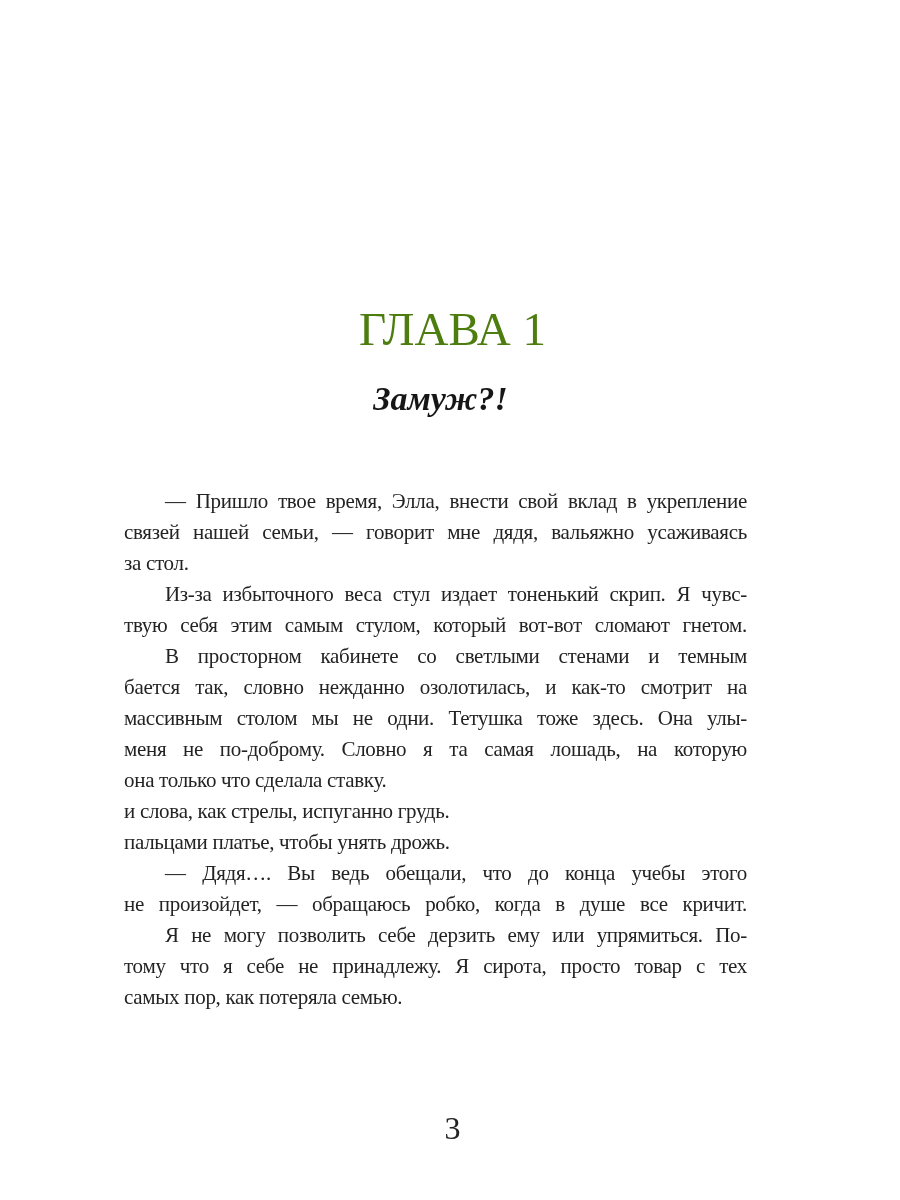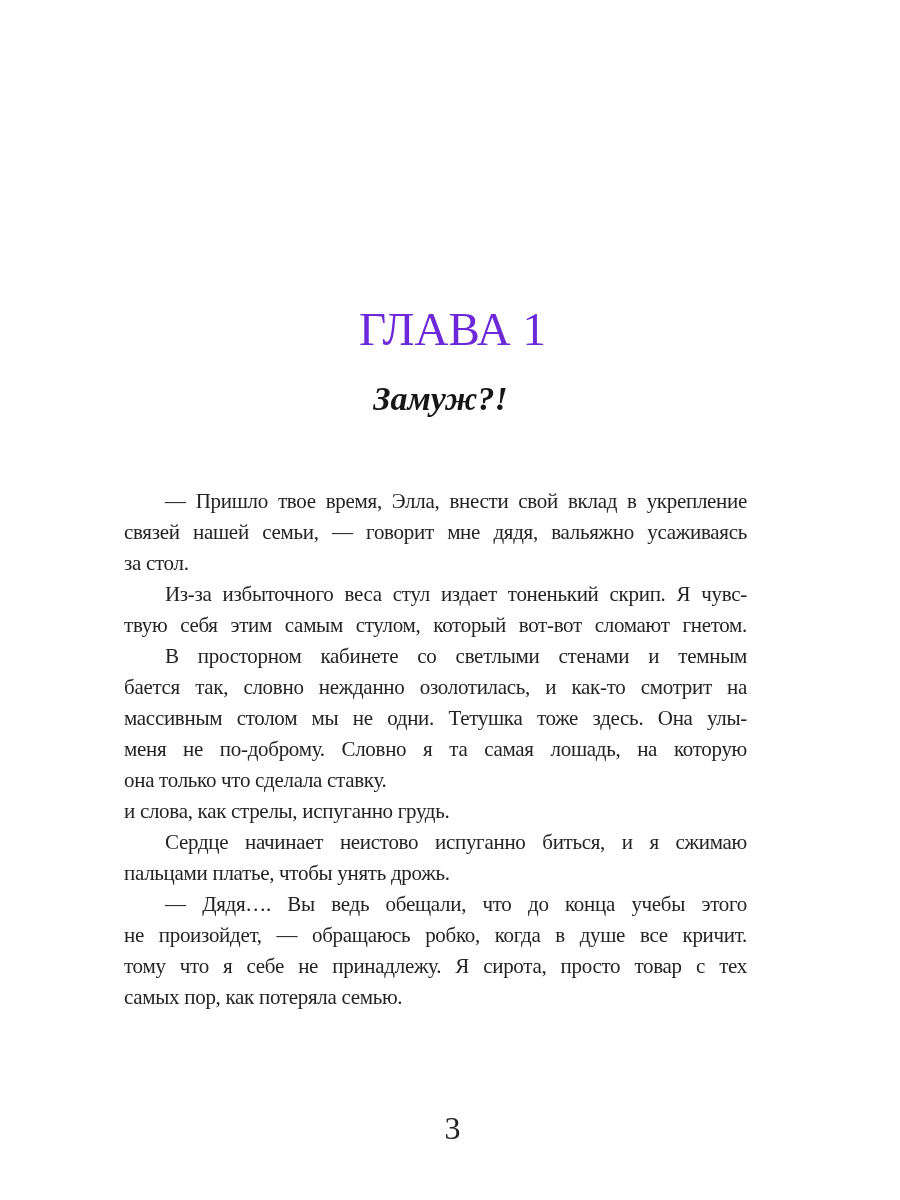--- a/index.html
+++ b/index.html
@@ -12,21 +12,21 @@
     overflow: hidden;
   }
   .book-page { position: absolute; inset: 0; background: #ffffff; }
 
   .chapter-title {
     position: absolute;
     left: 141px; width: 623px; top: 306px;
     text-align: center;
     font-size: 47px; line-height: 47px;
     font-weight: 400;
-    color: #6d28d9;
+    color: #4d7c0f;
   }
   .chapter-subtitle {
     position: absolute;
     left: 129px; width: 623px; top: 379px;
     text-align: center;
     font-style: italic;
     font-weight: 600;
     font-size: 34px; line-height: 40px;
     color: #161616;
   }
@@ -80,28 +80,28 @@
         <div class="line first">В просторном кабинете со светлыми стенами и темным</div>
         <div class="line">бается так, словно нежданно озолотилась, и как-то смотрит на</div>
         <div class="line">массивным столом мы не одни. Тетушка тоже здесь. Она улы-</div>
         <div class="line">меня не по-доброму. Словно я та самая лошадь, на которую</div>
         <div class="line lastline">она только что сделала ставку.</div>
       </div>
       <div class="paragraph">
         <div class="line lastline">и слова, как стрелы, испуганно грудь.</div>
       </div>
       <div class="paragraph">
-        <div class="line first">Сердце начинает неистово испуганно биться, и я сжимаю</div>
         <div class="line lastline">пальцами платье, чтобы унять дрожь.</div>
       </div>
       <div class="paragraph">
         <div class="line first">— Дядя…. Вы ведь обещали, что до конца учебы этого</div>
         <div class="line lastline fill">не произойдет, — обращаюсь робко, когда в душе все кричит.</div>
       </div>
       <div class="paragraph">
+        <div class="line first">Я не могу позволить себе дерзить ему или упрямиться. По-</div>
         <div class="line">тому что я себе не принадлежу. Я сирота, просто товар с тех</div>
         <div class="line lastline">самых пор, как потеряла семью.</div>
       </div>
     </div>
 
   <div class="page-number">3</div>
 
 </div>
 
 </body></html>

